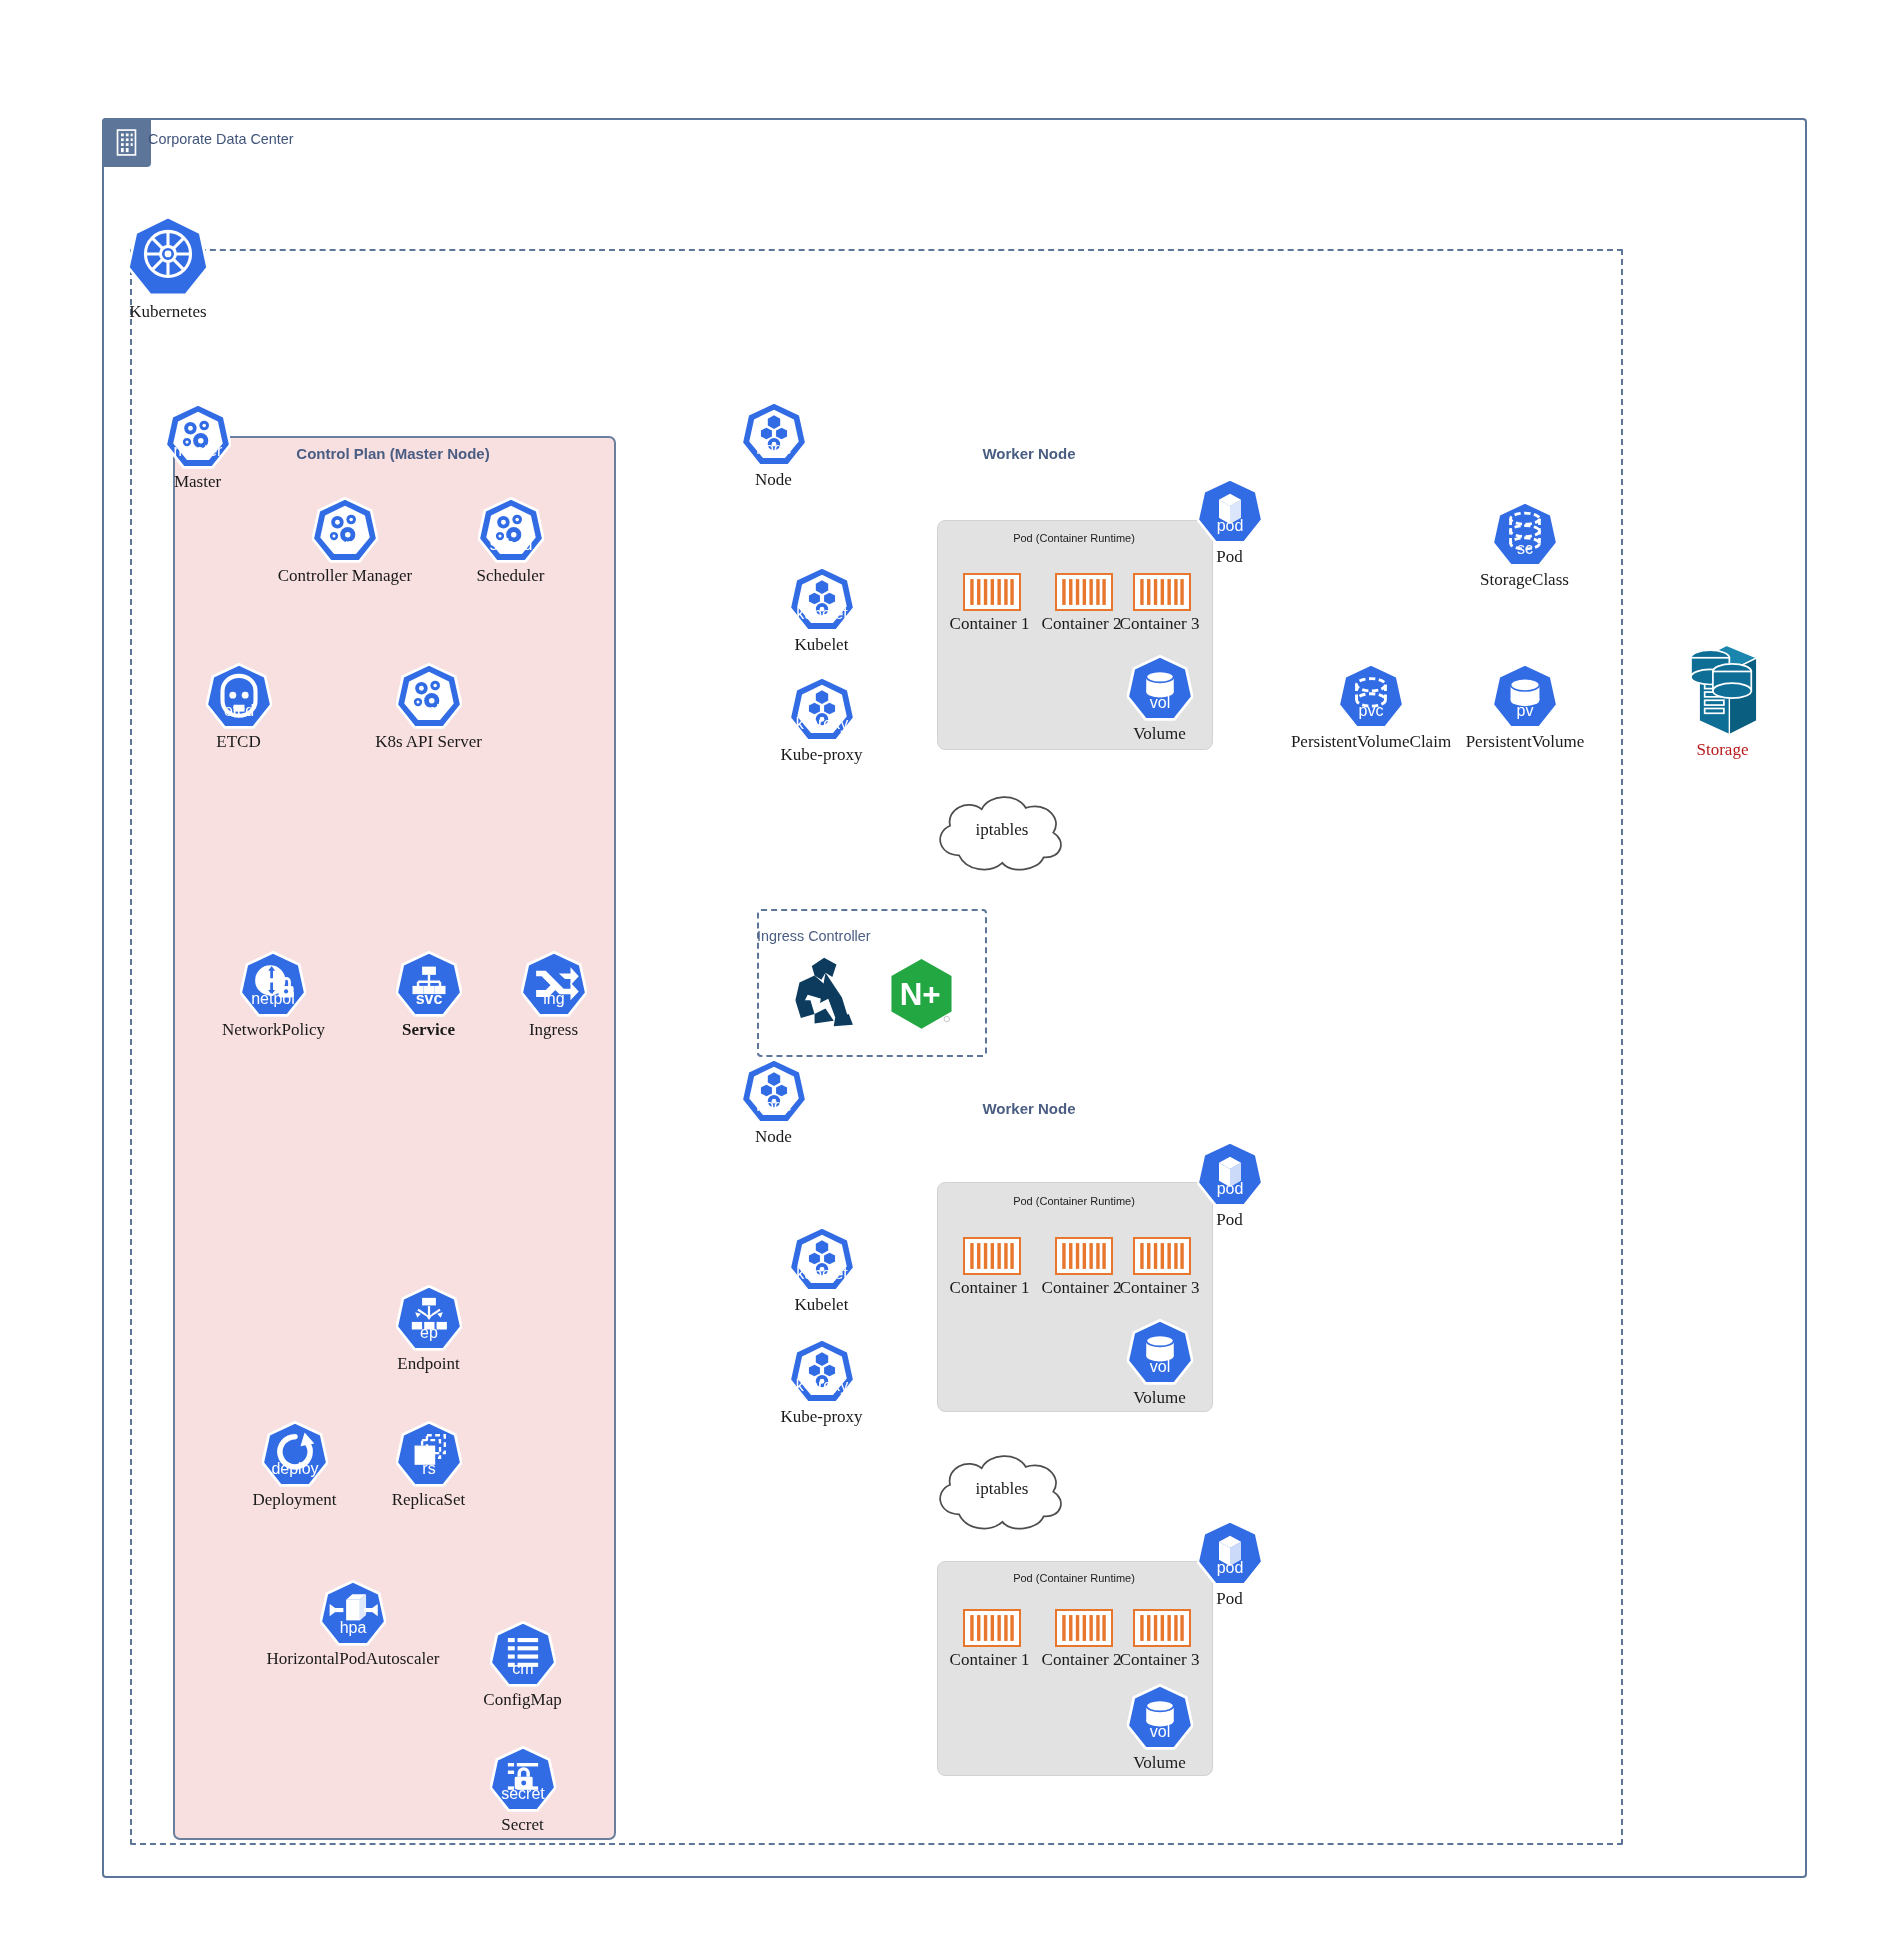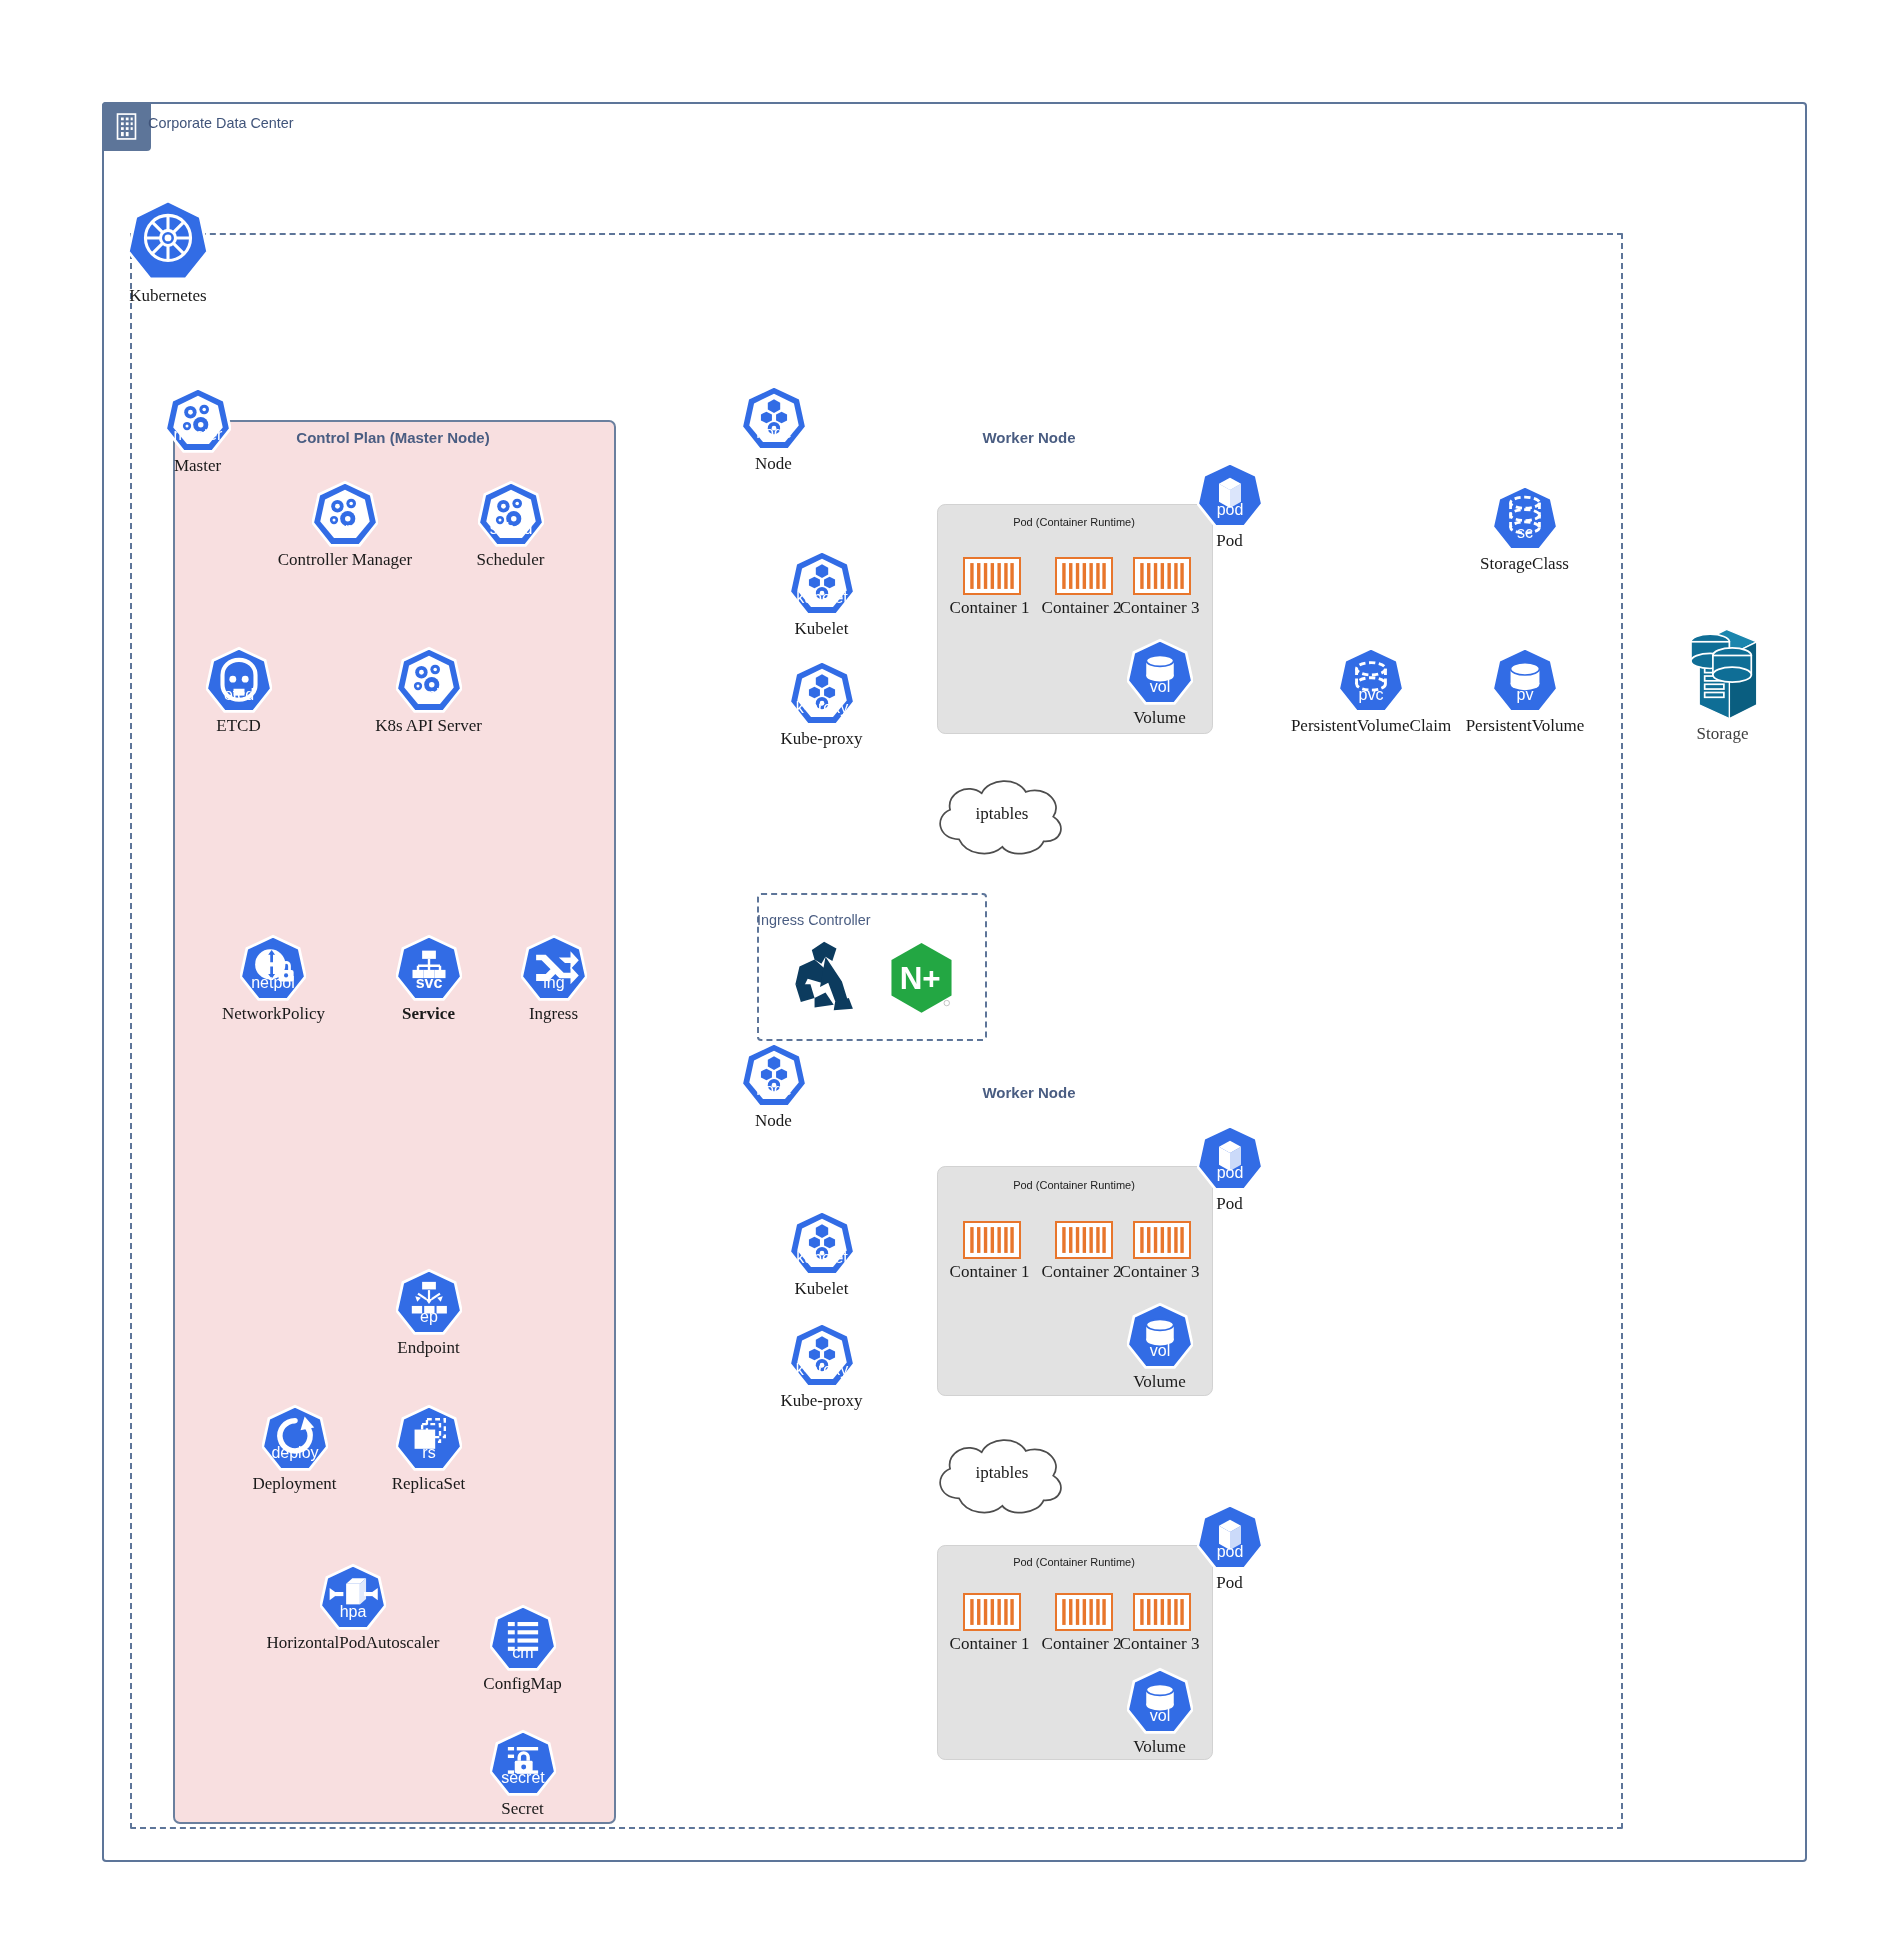--- a/index.html
+++ b/index.html
@@ -1,18 +1,18 @@
 <!DOCTYPE html>
 <html style="font-size:11px"><head>
 <meta charset="utf-8">
 <style>
   html,body{margin:0;padding:0;background:#ffffff;}
   body{width:1902px;height:1955px;position:relative;overflow:hidden;
        font-family:"Liberation Sans",sans-serif;}
-  #stage{position:absolute;left:0;top:0;width:1902px;height:1494px;}
+  #stage{position:absolute;left:0;top:16px;width:1902px;height:1494px;}
   svg#wires{position:absolute;left:0;top:0;width:1902px;height:1955px;pointer-events:none;}
 
   
   .dc-frame{position:absolute;border:2.1px solid #5d7599;border-radius:4.1px;background:#fff;}
   .dc-tab{position:absolute;background:#5d7599;border-radius:4.1px 0 4.1px 0;
           display:flex;align-items:center;justify-content:center;}
   .dc-title{position:absolute;color:#40547a;font-size:14.4px;}
 
   .k8s-dash{position:absolute;border:2.7px dashed #5d7599;border-radius:1.4px;}
 
@@ -32,21 +32,21 @@
           font-family:"Liberation Serif",serif;font-size:17px;white-space:nowrap;}
   .ntag{position:absolute;text-align:center;color:#fff;font-size:16px;
         font-family:"Liberation Sans",sans-serif;white-space:nowrap;}
 
   .ctr{position:absolute;border:2.7px solid #e8762c;background:#fff;}
   .ctr-label{position:absolute;text-align:center;color:#1a1a1a;
              font-family:"Liberation Serif",serif;font-size:17px;white-space:nowrap;}
 
   .cloud-label{position:absolute;text-align:center;color:#1a1a1a;
                font-family:"Liberation Serif",serif;font-size:17px;white-space:nowrap;}
-  .stor-label{position:absolute;text-align:center;color:#404040;
+  .stor-label{position:absolute;text-align:center;color:#b91c1c;
               font-family:"Liberation Serif",serif;font-size:17px;white-space:nowrap;}
 </style>
 </head>
 <body>
 
 <div id="stage">
 
   <svg id="wires" viewBox="0 0 2772 2850">
     <defs>
       <marker id="ar" markerWidth="11" markerHeight="11" refX="9" refY="5.5" orient="auto">

